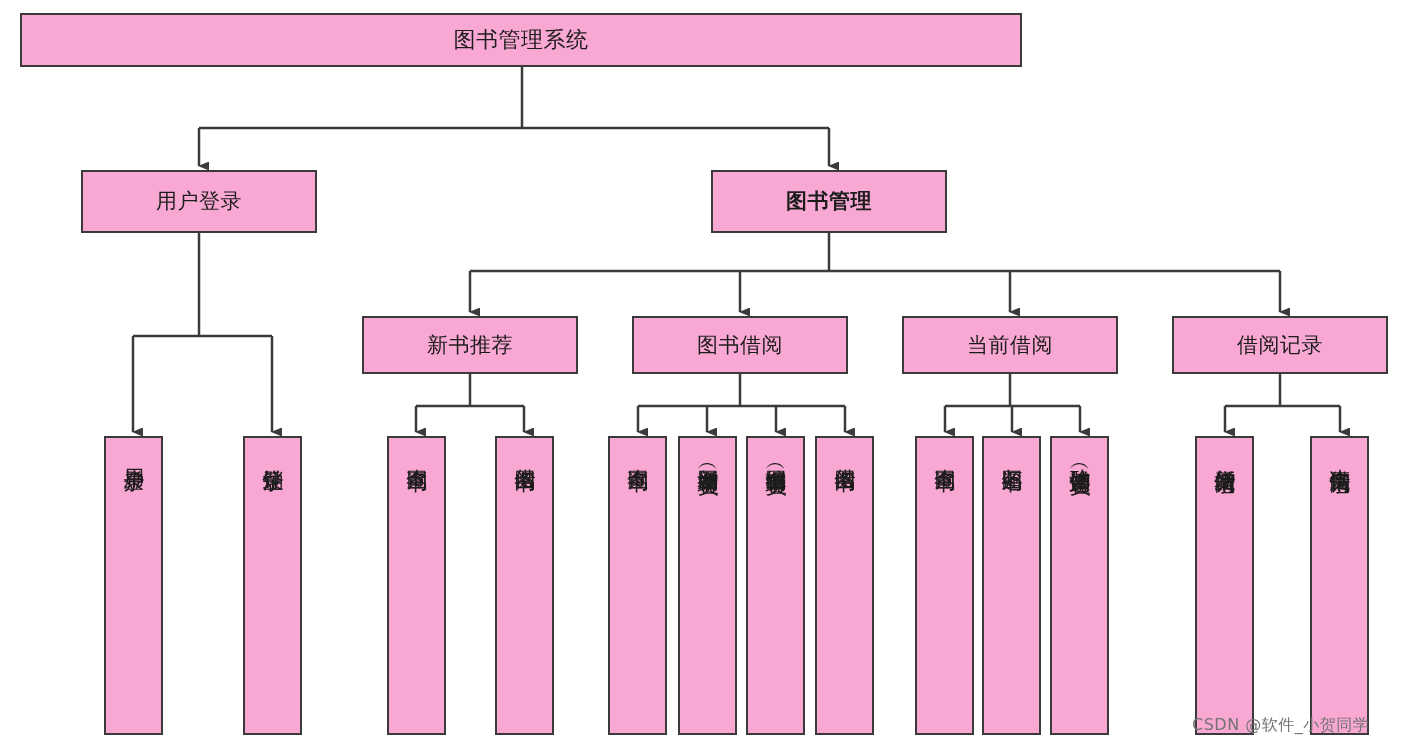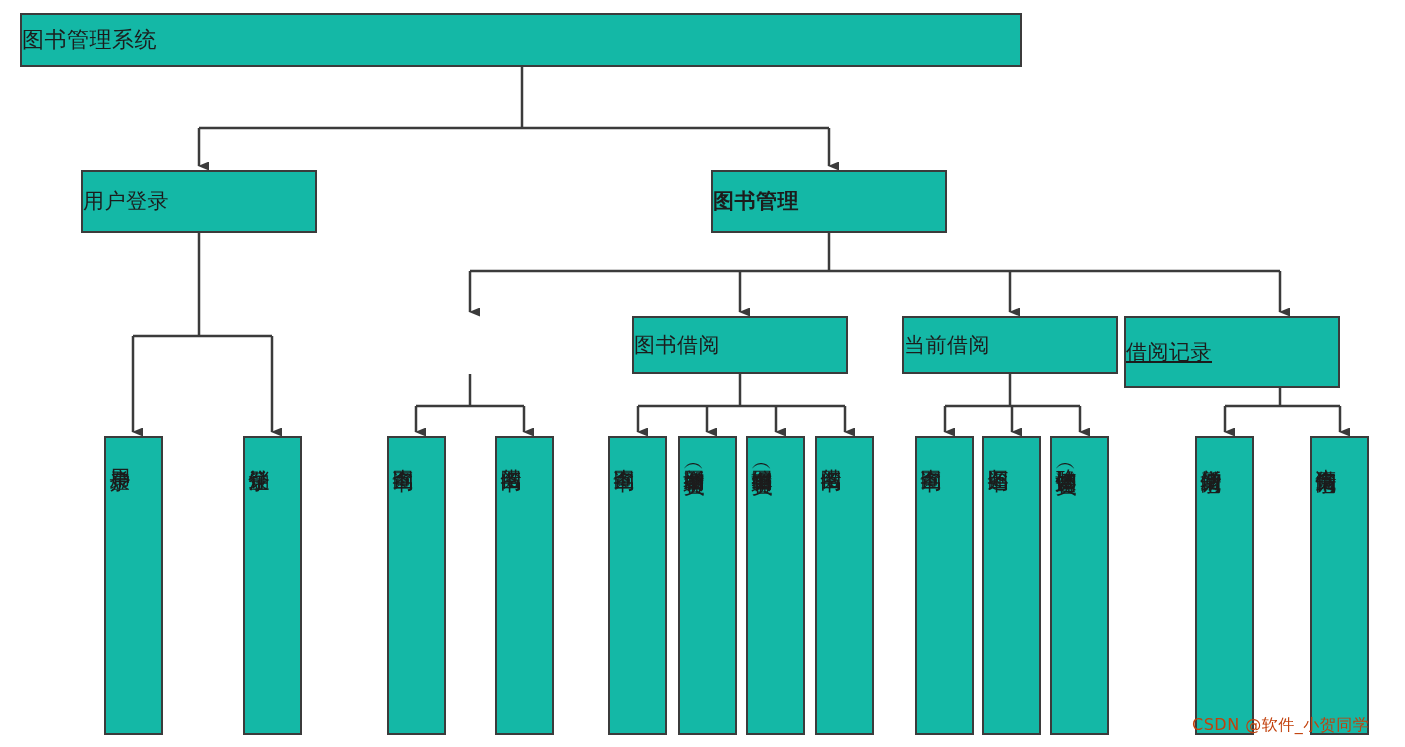--- a/index.html
+++ b/index.html
@@ -21,25 +21,25 @@
   #diagram-svg {
     position: absolute;
     left: 0;
     top: 0;
     width: 1405px;
     height: 747px;
   }
   .node {
     position: absolute;
     box-sizing: border-box;
-    background: #14b8a6;
+    background: #f9a8d4;
     border: 2.5px solid #3b3b3b;
     display: flex;
     align-items: center;
-    justify-content: flex-start;
+    justify-content: center;
     color: #1c1c1c;
   }
   .node .label {
     font-size: 21px;
     line-height: 1.15;
     letter-spacing: 0.5px;
     white-space: nowrap;
     text-align: center;
   }
   .node.root .label { font-size: 22px; }
@@ -54,21 +54,21 @@
     line-height: 1.28;
     letter-spacing: 1px;
     white-space: nowrap;
     display: block;
   }
   .watermark {
     position: absolute;
     left: 1192px;
     top: 715px;
     font-size: 16px;
-    color: #c2410c;
+    color: #737373;
     white-space: nowrap;
     letter-spacing: 0.5px;
     pointer-events: none;
   }
 </style>
 </head>
 <body>
 
 <div id="diagram-root">
 
@@ -127,30 +127,33 @@
   </div>
 
   <div class="node" style="left:81px; top:170px; width:236px; height:63px;">
     <span class="label">用户登录</span>
   </div>
 
   <div class="node" style="left:711px; top:170px; width:236px; height:63px;font-weight:bold;">
     <span class="label">图书管理</span>
   </div>
 
+  <div class="node" style="left:362px; top:316px; width:216px; height:58px;">
+    <span class="label">新书推荐</span>
+  </div>
 
   <div class="node" style="left:902px; top:316px; width:216px; height:58px;">
     <span class="label">当前借阅</span>
   </div>
 
   <div class="node" style="left:632px; top:316px; width:216px; height:58px;">
     <span class="label">图书借阅</span>
   </div>
 
-  <div class="node" style="left:1124px; top:316px; width:216px; height:72px;text-decoration:underline;">
+  <div class="node" style="left:1172px; top:316px; width:216px; height:58px;">
     <span class="label">借阅记录</span>
   </div>
 
   <div class="node leaf" style="left:104px; top:436px; width:59px; height:299px;">
     <span class="label">用户登录</span>
   </div>
 
   <div class="node leaf" style="left:243px; top:436px; width:59px; height:299px;">
     <span class="label">注销登录</span>
   </div>

